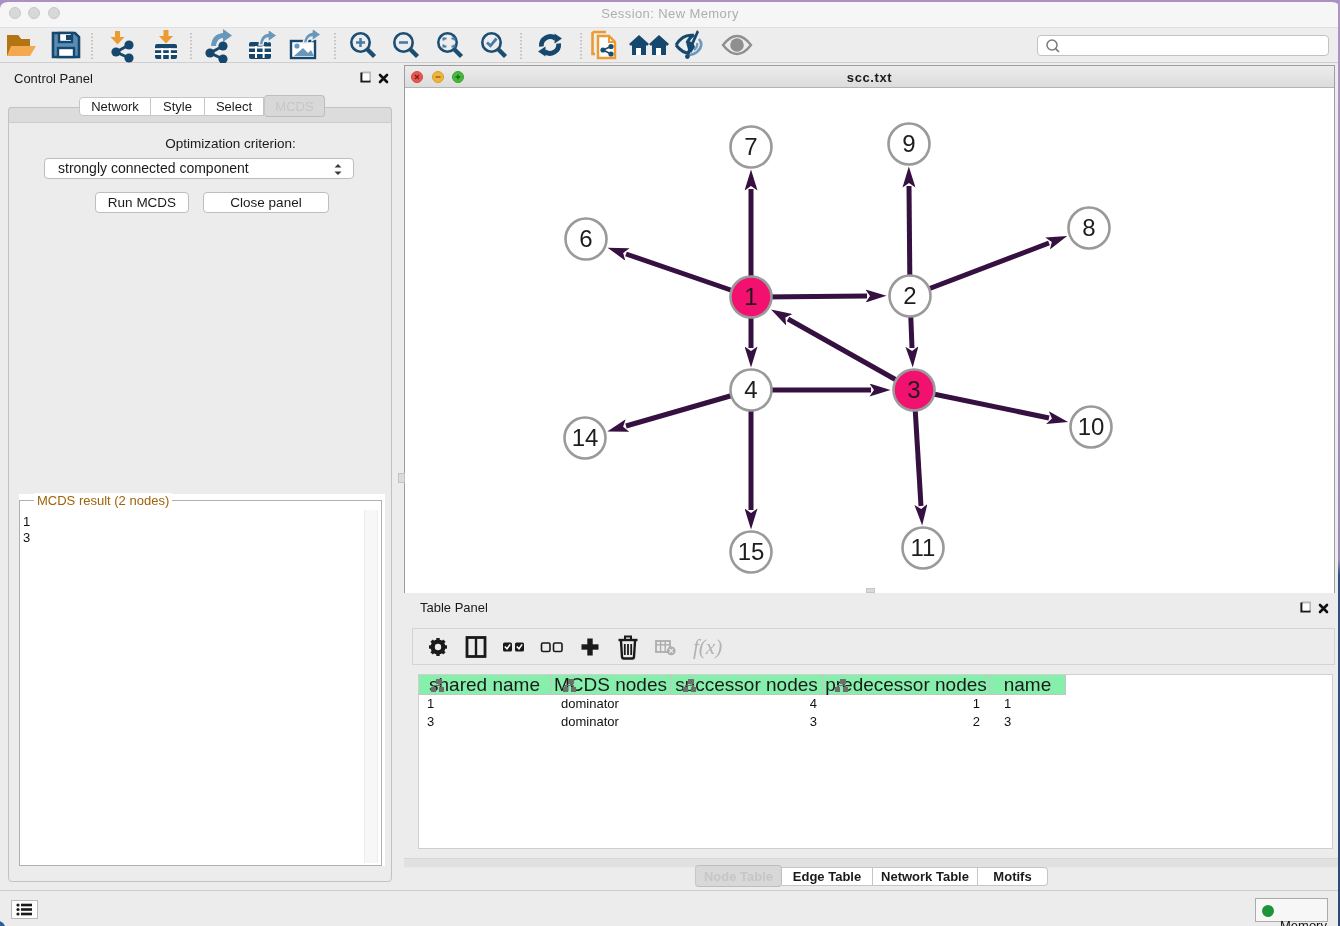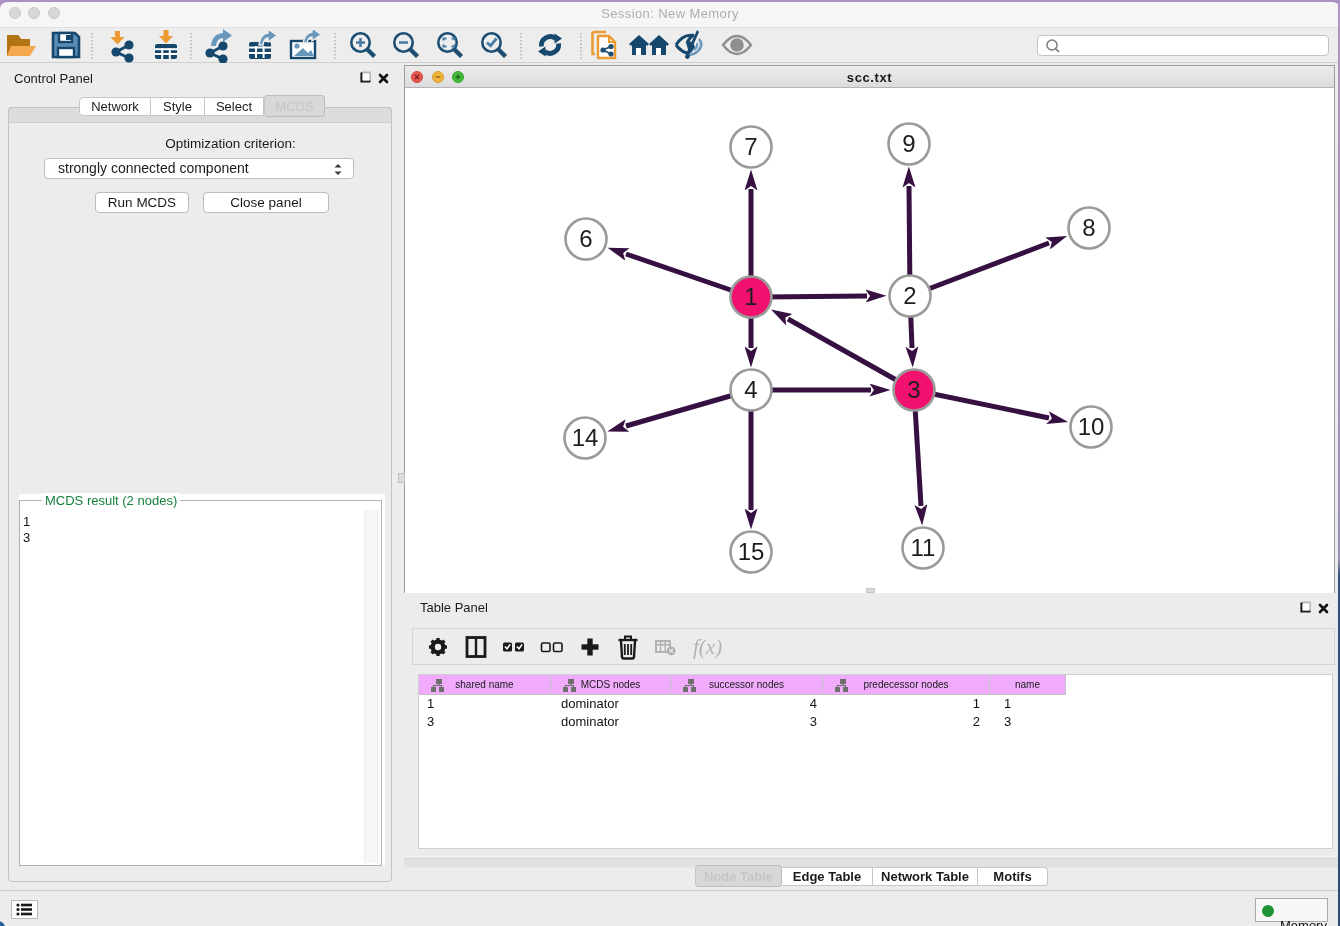--- a/index.html
+++ b/index.html
@@ -41,41 +41,41 @@
   font-size:13.5px; color:#1a1a1a;margin-left:32px; }
 #dropdown { position:absolute; left:44px; top:95px; width:310px; height:21px;
   background:#fff; border:1px solid #bdbdbd; border-radius:4px; font-size:14px; color:#1a1a1a;
   line-height:19px; padding-left:13px; }
 .btn { position:absolute; height:21px; background:#fff; border:1px solid #bdbdbd;
   border-radius:4px; font-size:13.5px; color:#1a1a1a; text-align:center; line-height:19px; }
 #fs-white { position:absolute; left:19px; top:431px; width:366px; height:372px; background:#fff;
   font-size:13px; color:#111; line-height:16px; padding:20px 0 0 4px; }
 #fieldset { position:absolute; left:19px; top:437px; width:363px; height:366px;
   border:1px solid #b0b0b0; }
-#fs-legend { position:absolute; left:22px; top:-8px; background:#fff; padding:0 3px;
-  font-size:13px; color:#15803d; }
+#fs-legend { position:absolute; left:14px; top:-8px; background:#fff; padding:0 3px;
+  font-size:13px; color:#a16207; }
 #fs-scroll { position:absolute; left:364px; top:447px; width:14px; height:353px; background:#f7f7f7; border-left:1px solid #ececec; border-right:1px solid #ececec;}
 
 
 #netwin { position:absolute; left:404px; top:65px; width:931px; height:528px;
   background:#fff; border:1px solid #9d9d9d; border-bottom:none; }
 #net-titlebar { position:absolute; left:0; top:0; width:100%; height:22px;
   background:linear-gradient(#ececec,#dcdcdc); border-bottom:1px solid #b4b4b4; }
 #net-title { position:absolute; width:100%; text-align:center; top:4px; font-size:13px; color:#1a1a1a; font-weight:bold; letter-spacing:0.6px;}
 .tl { position:absolute; top:5px; width:12px; height:12px; border-radius:50%; }
 
 
 #tablepanel { position:absolute; left:404px; top:593px; width:936px; height:300px; background:#ececec; }
 #tp-title { position:absolute; left:16px; top:7px; font-size:13px; color:#1a1a1a; }
 #tp-toolbar { position:absolute; left:8px; top:35px; width:923px; height:37px;
   background:#ececec; border:1px solid #d4d4d4; }
 #tp-table { position:absolute; left:14px; top:81px; width:915px; height:175px; background:#fff;
   border:1px solid #cfcfcf; }
-.th { position:absolute; top:0; height:20px; background:#f0abfc; border-right:1px solid #c4c4c4;
-  border-bottom:1px solid #c4c4c4; font-size:10px; color:#1a1a1a; text-align:center; line-height:19px; }
+.th { position:absolute; top:0; height:20px; background:#86efac; border-right:1px solid #c4c4c4;
+  border-bottom:1px solid #c4c4c4; font-size:19px; color:#1a1a1a; text-align:center; line-height:19px; }
 .td { position:absolute; font-size:13px; color:#111; height:16px; line-height:16px; }
 #tp-band { position:absolute; left:0; top:265px; width:936px; height:10px; background:#e1e1e1;
   border-top:1px solid #d6d6d6; border-bottom:1px solid #e8e8e8; }
 #tp-tabs { position:absolute; left:291px; top:274px; height:22px; display:flex;font-weight:bold; }
 
 
 #statusbar { position:absolute; left:0; top:890px; width:1340px; height:36px;
   background:#ececec; border-top:1px solid #cfcfcf; }
 #sb-btn { position:absolute; left:11px; top:9px; width:27px; height:19px; background:#fdfdfd;
   border:1px solid #b9b9b9; }

